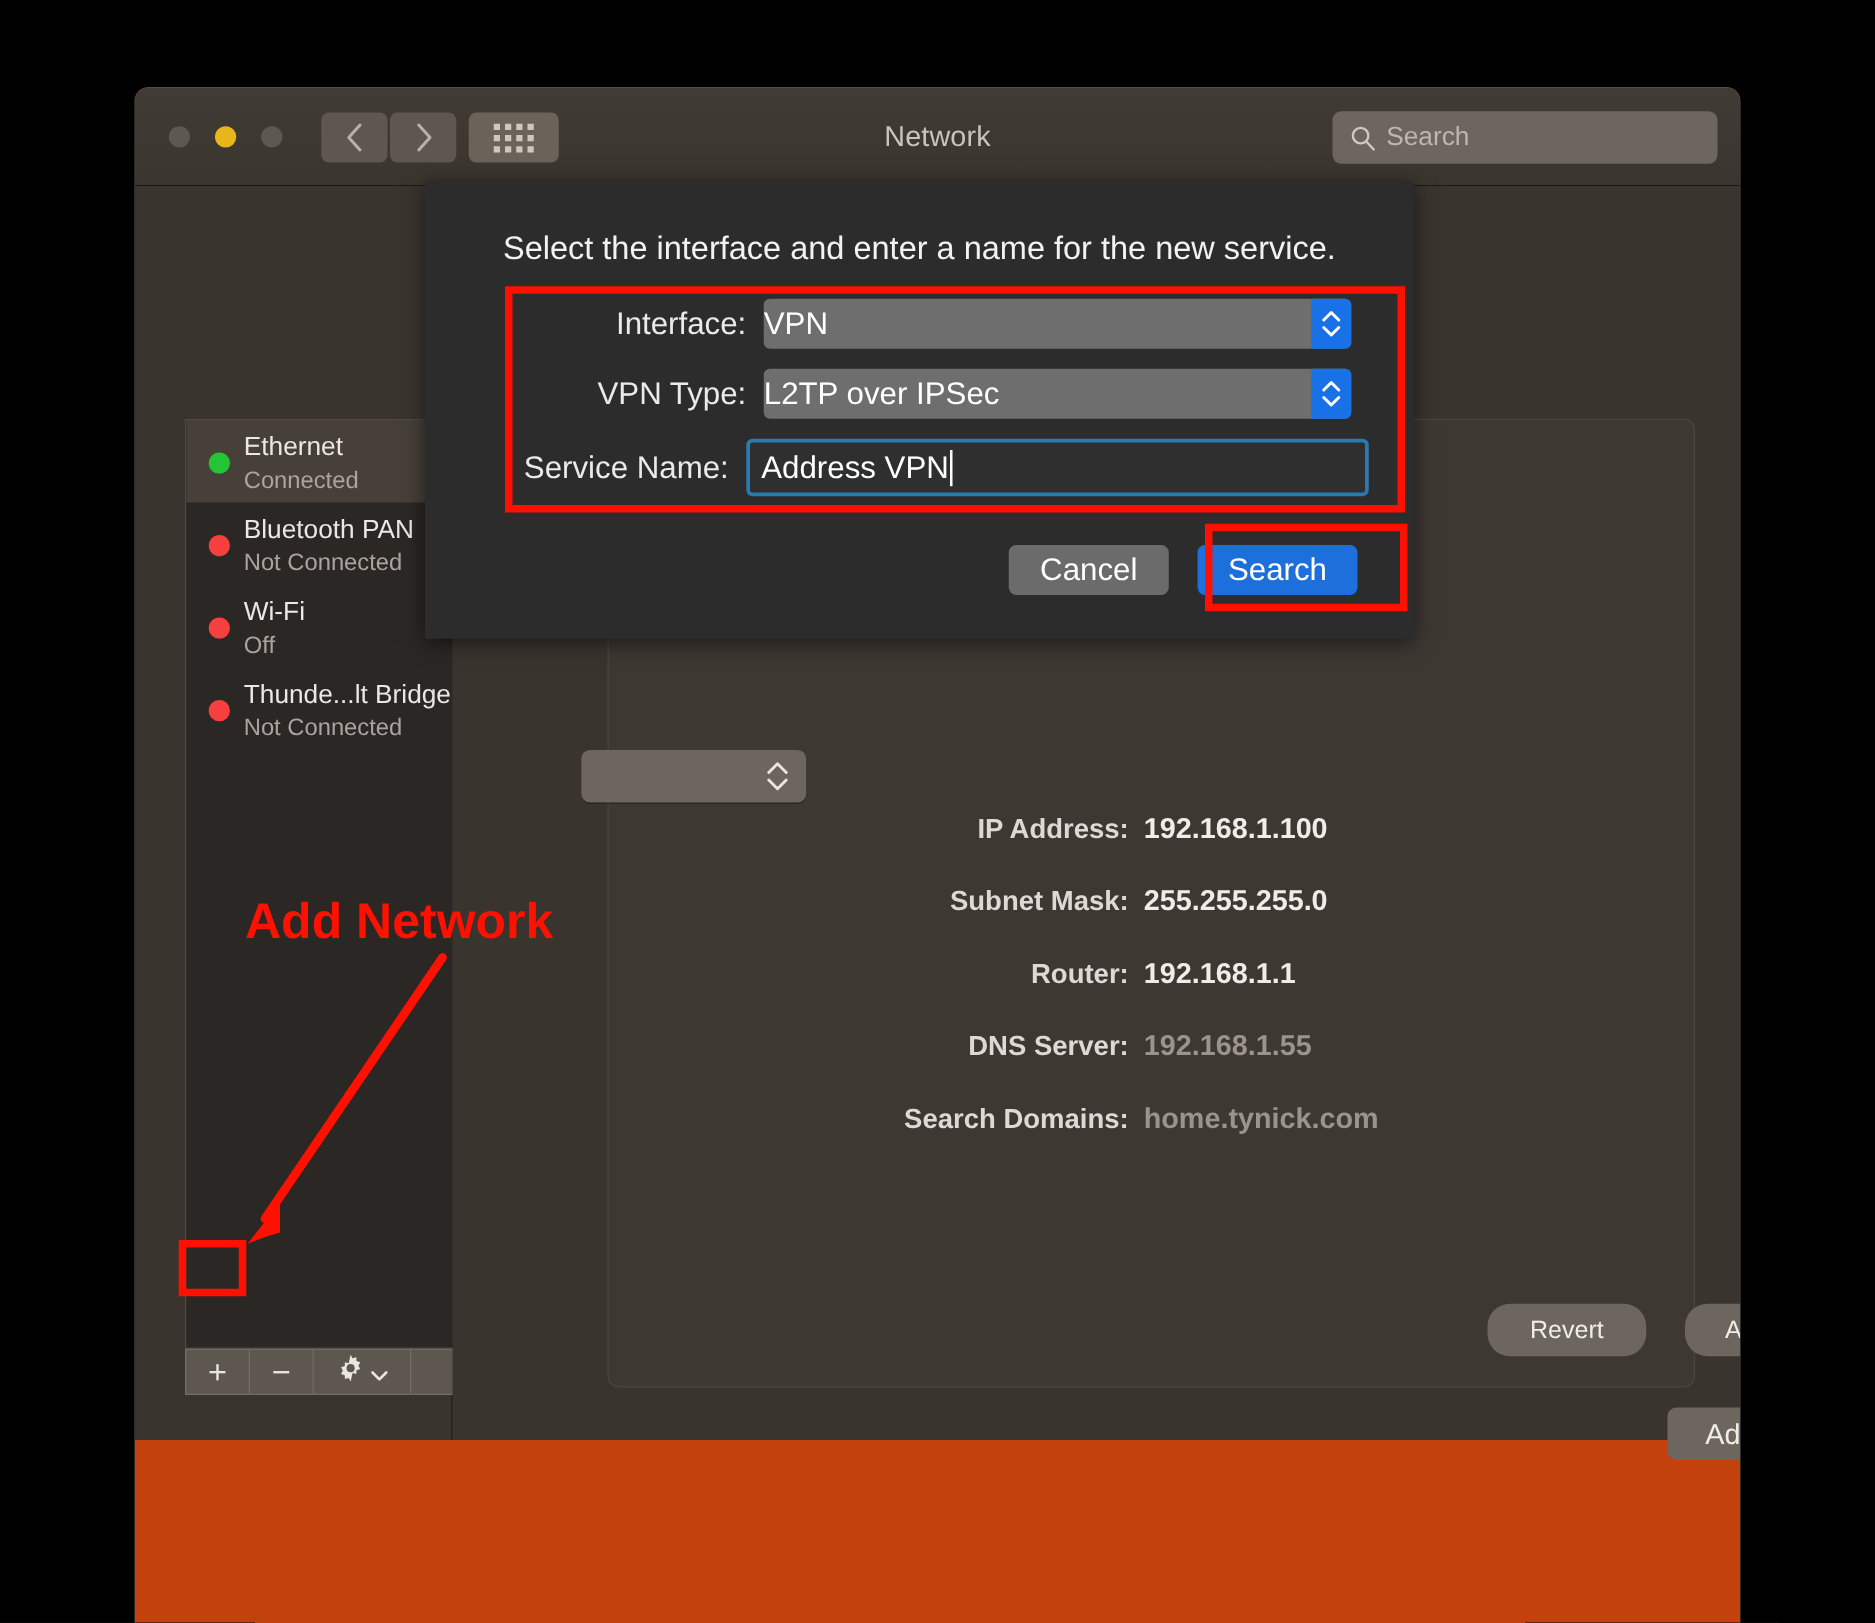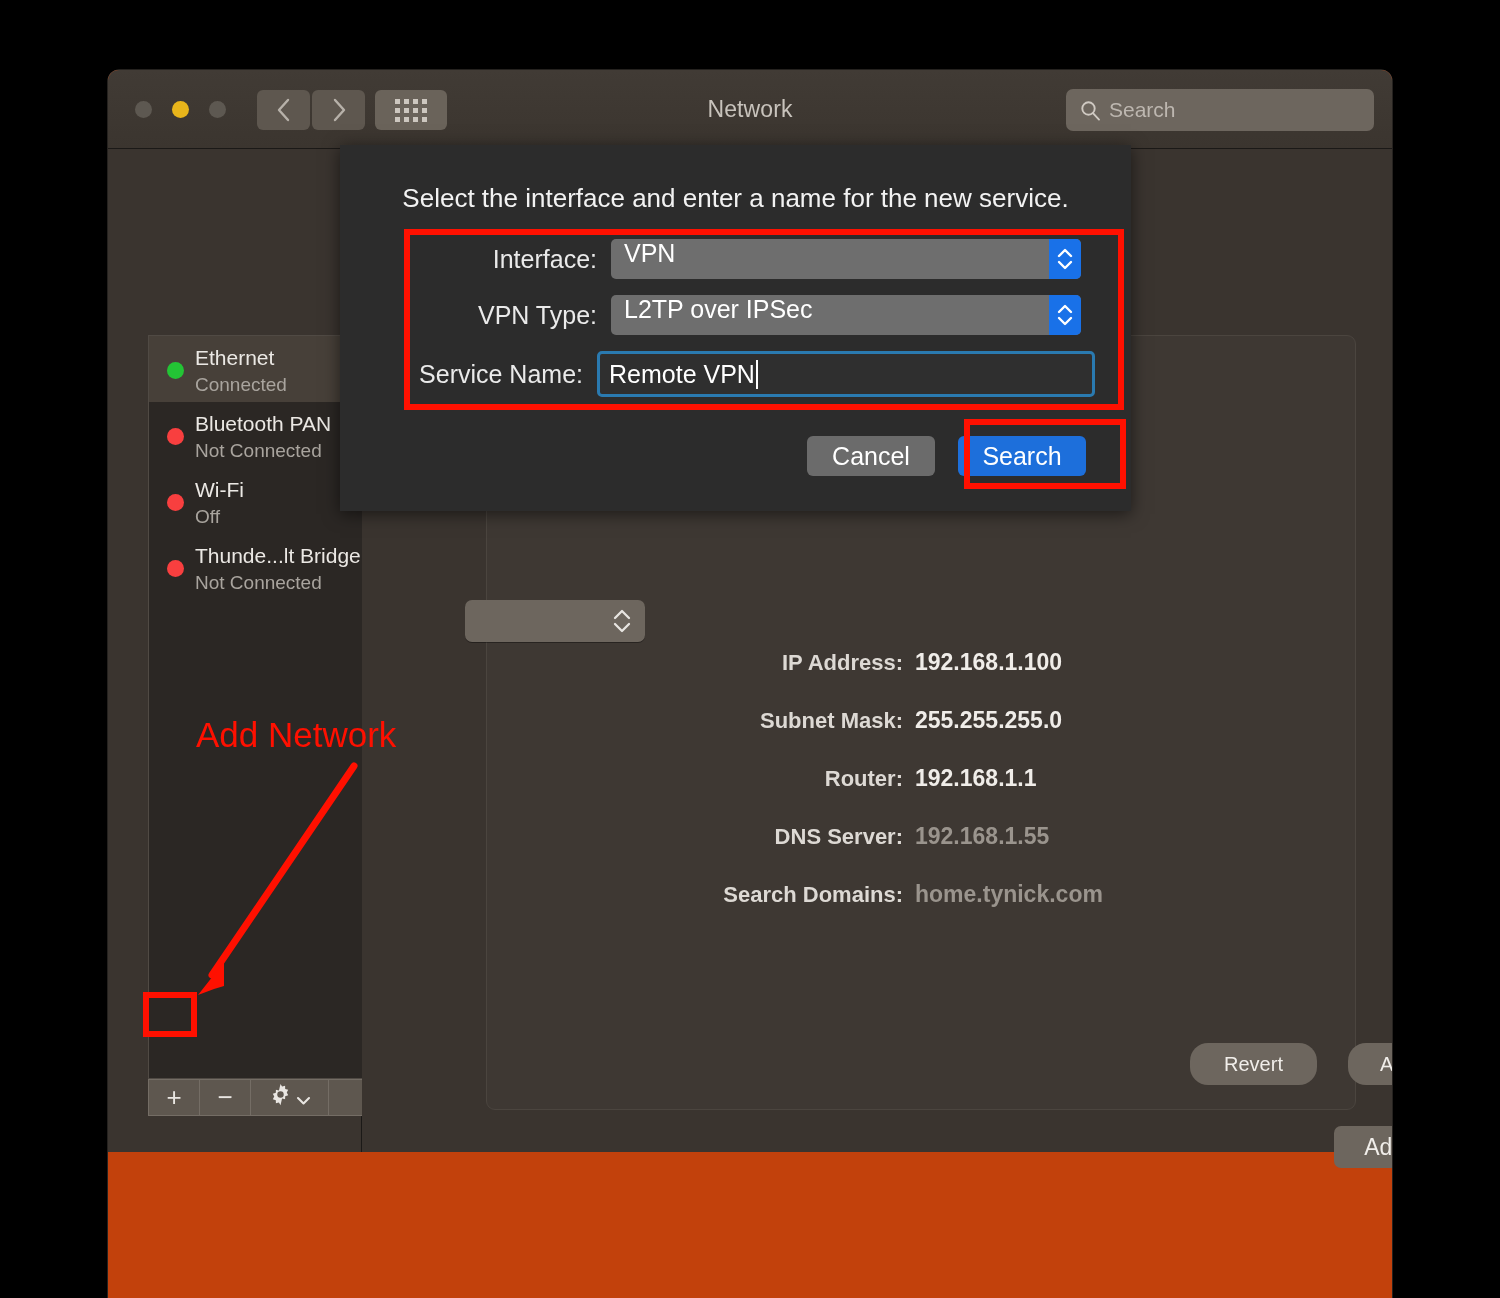--- a/index.html
+++ b/index.html
@@ -281,22 +281,21 @@
     padding-right: 14px;
     font-size: 25px;
     color: #eaeaea;
   }
 
   .popup {
     position: relative;
     width: 470px; height: 40px;
     background: #6e6e6e;
     border-radius: 5px;
-    display: flex; align-items: flex-start;
-    padding-left: 13px;
+    display: flex; align-items: center;
     font-size: 25px;
     color: #ffffff;
   }
   .popup .stepper-btn {
     position: absolute;
     right: 0; top: 0;
     width: 32px; height: 40px;
     background: #1971e8;
     border-radius: 0 5px 5px 0;
     display: flex; align-items: center; justify-content: center;
@@ -347,22 +346,22 @@
     border: 6px solid #ff1000;
     pointer-events: none;
   }
   #anno-fields { left: 404px; top: 229px; width: 720px; height: 181px; }
   #anno-create { left: 964px; top: 419px; width: 162px; height: 70px; }
   #anno-plus   { left: 143px; top: 992px; width: 54px; height: 45px; }
 
   #anno-text {
     position: absolute;
     left: 196px; top: 715px;
-    font-size: 35px;
-    font-weight: normal;
+    font-size: 40px;
+    font-weight: bold;
     color: #ff1000;
     white-space: nowrap;
   }
 
   #anno-arrow { position: absolute; left: 140px; top: 700px; }
 </style>
 </head>
 <body>
 
 <div id="stage">
@@ -545,21 +544,21 @@
             <polyline points="4,11 10,5 16,11" fill="none" stroke="#ffffff" stroke-width="2.4" stroke-linecap="round" stroke-linejoin="round"></polyline>
             <polyline points="4,17 10,23 16,17" fill="none" stroke="#ffffff" stroke-width="2.4" stroke-linecap="round" stroke-linejoin="round"></polyline>
           </svg>
         </span>
       </span>
     </div>
 
     <div class="sheet-row" style="left:2px; top:206px;">
       <span class="sheet-label">Service Name:</span>
       <span id="svcname-field">
-        <span>Remote VPN</span>
+        <span>Address VPN</span>
         <span id="svcname-caret"></span>
       </span>
     </div>
 
     <div id="cancel-btn">Cancel</div>
     <div id="create-btn">Search</div>
   </div>
 
   <div class="anno-box" id="anno-fields"></div>
   <div class="anno-box" id="anno-create"></div>

